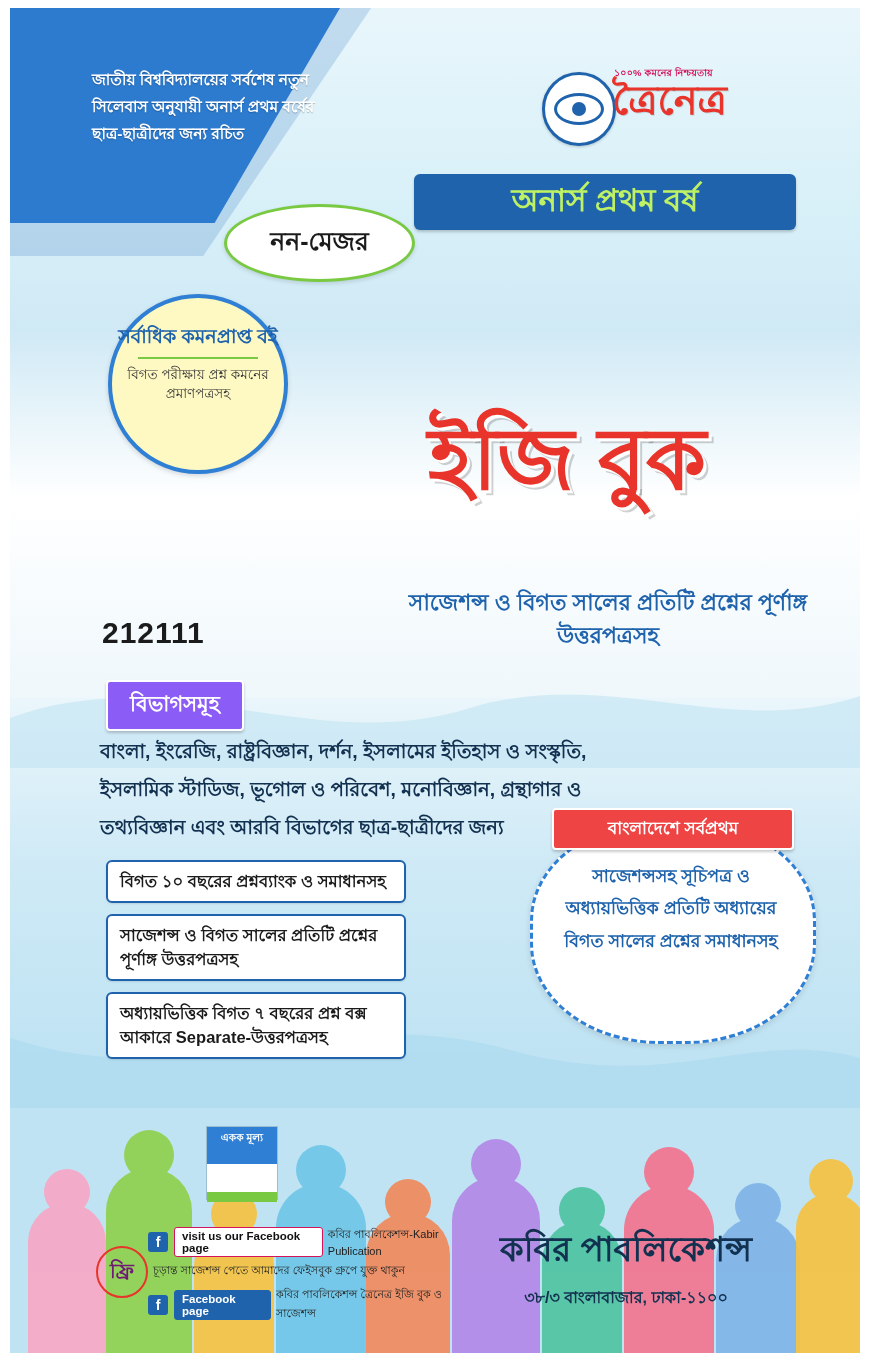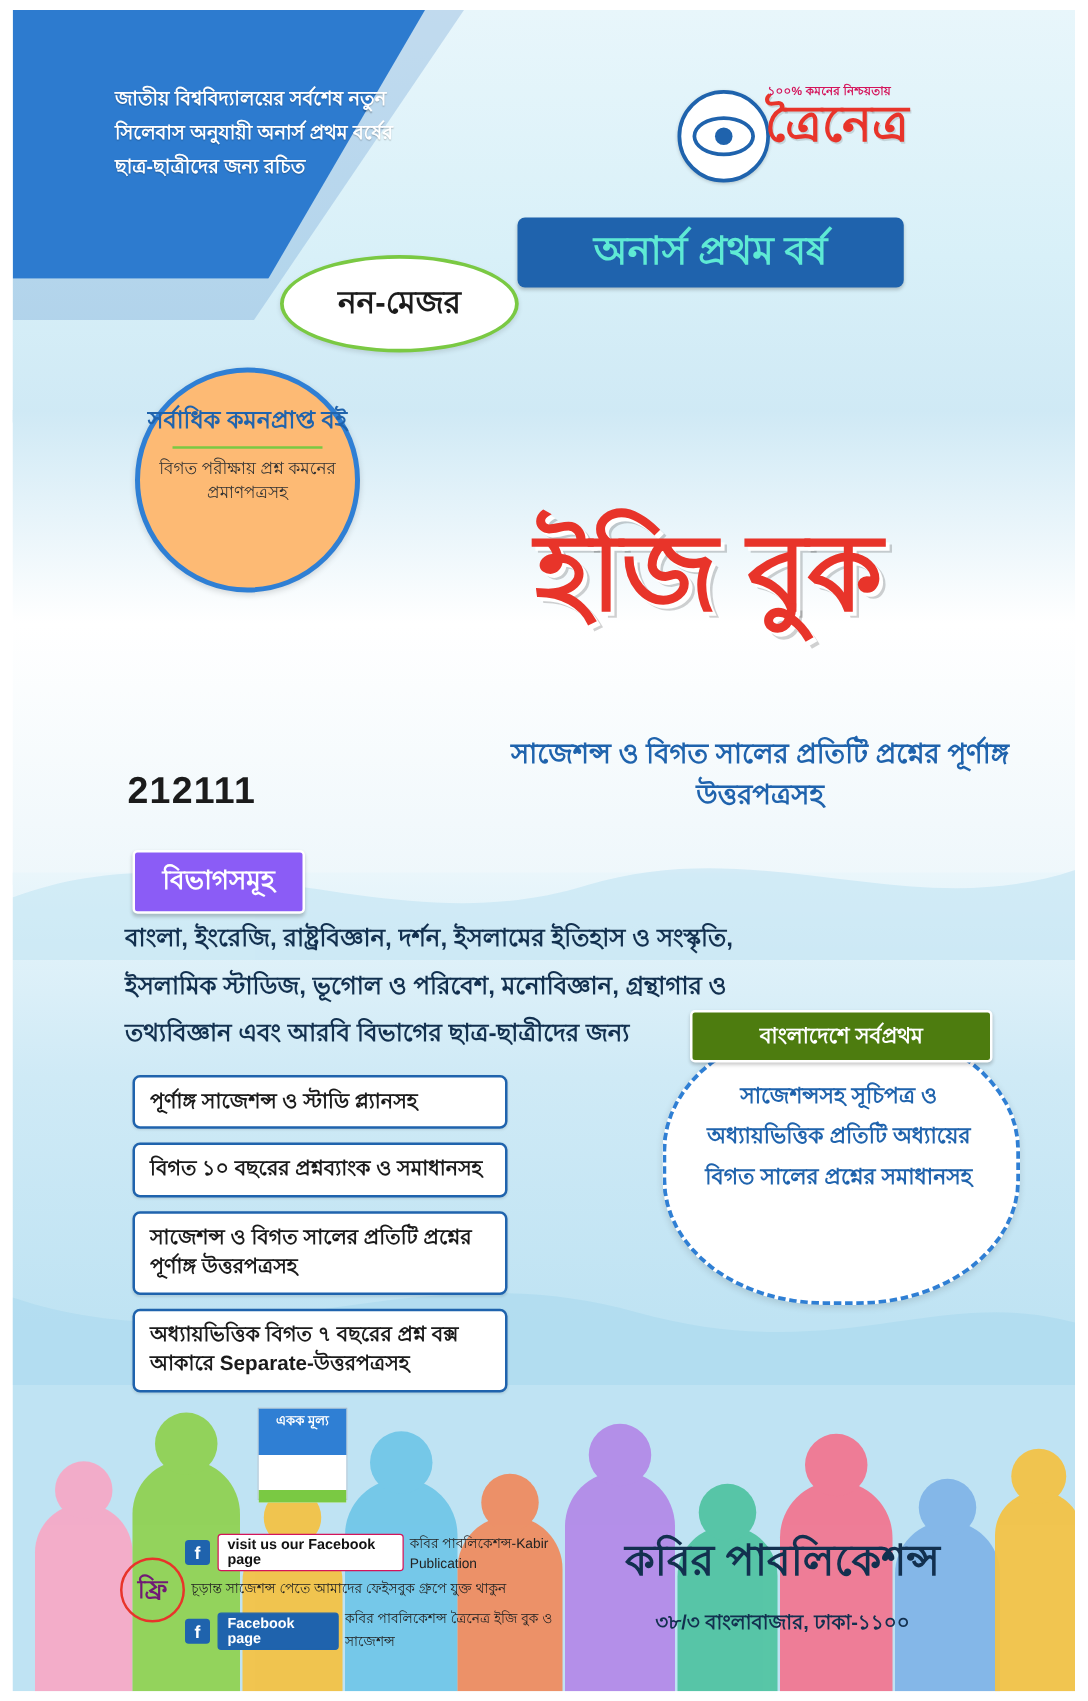--- a/index.html
+++ b/index.html
@@ -181,28 +181,28 @@
     font-weight: bold;
     color: #1b1b1b;
     box-shadow: 0 2px 4px rgba(0,0,0,.12);
   }
 
   
   .year-banner {
     position: absolute;
     left: 404px;
     top: 166px;
-    width: 309px;
+    width: 382px;
     height: 56px;
     background: #1f63ad;
     border-radius: 6px;
     display: flex;
     align-items: center;
     justify-content: center;
-    color: #5eead4;
+    color: #bef264;
     font-size: 31px;
     font-weight: bold;
     box-shadow: 0 2px 3px rgba(0,0,0,.2);
   }
   .title-main {
     position: absolute;
     left: 392px;
     top: 238px;
     width: 410px;
     text-align: center;
@@ -237,21 +237,21 @@
   }
 
   
   .circle-badge {
     position: absolute;
     left: 98px;
     top: 286px;
     width: 180px;
     height: 180px;
     border-radius: 50%;
-    background: #fdba74;
+    background: #fef9c3;
     border: 4px solid #2f7fd4;
     box-shadow: 0 2px 5px rgba(0,0,0,.15);
     text-align: center;
     padding-top: 26px;
     box-sizing: border-box;
   }
   .circle-badge .cb-top {
     font-size: 19px;
     font-weight: bold;
     color: #1f63ad;
@@ -335,21 +335,21 @@
     background: #ffffff;
     border: 3px dashed #2f7fd4;
     border-radius: 130px / 100px;
     box-shadow: 0 2px 6px rgba(0,0,0,.12);
   }
   .cloud-tag {
     position: absolute;
     left: 542px;
     top: 800px;
     width: 238px;
-    background: #4d7c0f;
+    background: #ef4444;
     color: #ffffff;
     font-size: 17px;
     font-weight: bold;
     text-align: center;
     padding: 5px 0;
     border-radius: 4px;
     border: 2px solid #ffffff;
     box-shadow: 0 2px 3px rgba(0,0,0,.2);
   }
   .cloud-text {
@@ -546,21 +546,20 @@
       <div class="cb-rule"></div>
       <div class="cb-bottom">বিগত পরীক্ষায় প্রশ্ন কমনের প্রমাণপত্রসহ</div>
     </div>
 
     <div class="code">212111</div>
 
     <div class="dept-tag">বিভাগসমূহ</div>
     <div class="dept-text">বাংলা, ইংরেজি, রাষ্ট্রবিজ্ঞান, দর্শন, ইসলামের ইতিহাস ও সংস্কৃতি, ইসলামিক স্টাডিজ, ভূগোল ও পরিবেশ, মনোবিজ্ঞান, গ্রন্থাগার ও তথ্যবিজ্ঞান এবং আরবি বিভাগের ছাত্র-ছাত্রীদের জন্য</div>
 
     <div class="features">
-      <div class="feature">পূর্ণাঙ্গ সাজেশন্স ও স্টাডি প্ল্যানসহ</div>
       <div class="feature">বিগত ১০ বছরের প্রশ্নব্যাংক ও সমাধানসহ</div>
       <div class="feature">সাজেশন্স ও বিগত সালের প্রতিটি প্রশ্নের পূর্ণাঙ্গ উত্তরপত্রসহ</div>
       <div class="feature">অধ্যায়ভিত্তিক বিগত ৭ বছরের প্রশ্ন বক্স আকারে Separate-উত্তরপত্রসহ</div>
     </div>
 
     <div class="cloud"></div>
     <div class="cloud-tag">বাংলাদেশে সর্বপ্রথম</div>
     <div class="cloud-text">সাজেশন্সসহ সূচিপত্র ও অধ্যায়ভিত্তিক প্রতিটি অধ্যায়ের বিগত সালের প্রশ্নের সমাধানসহ</div>
 
     <div class="price-box">

